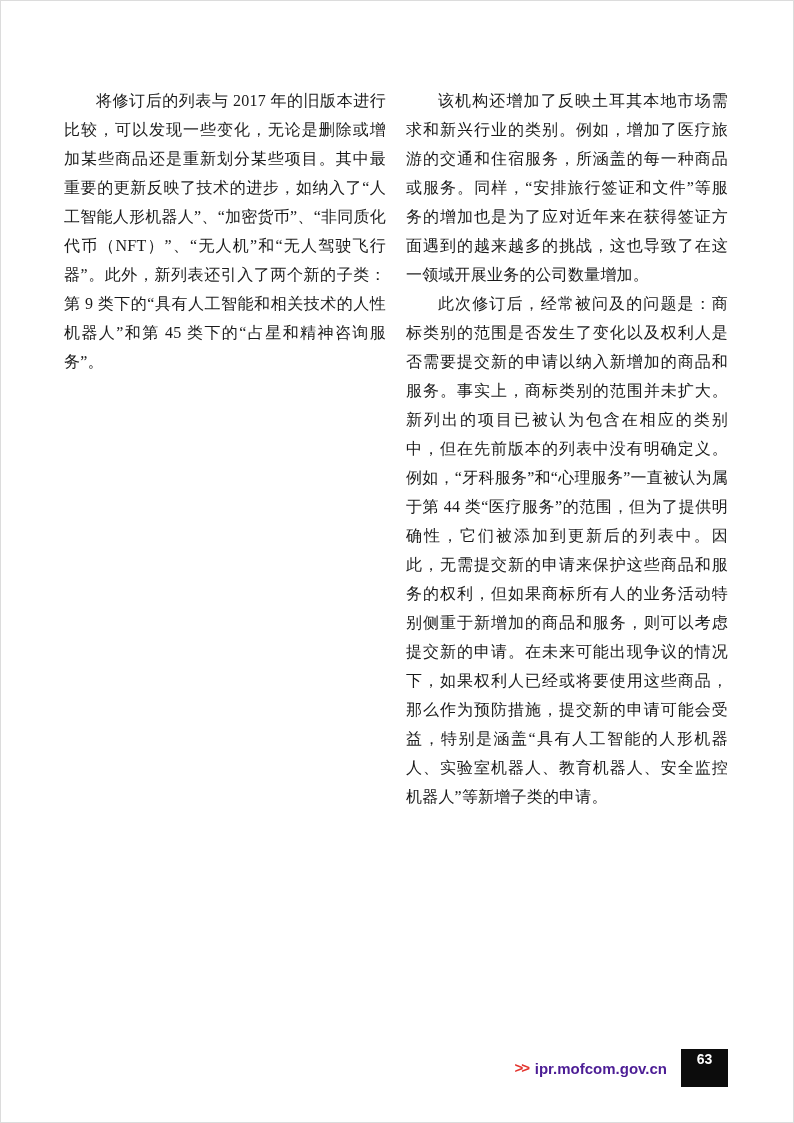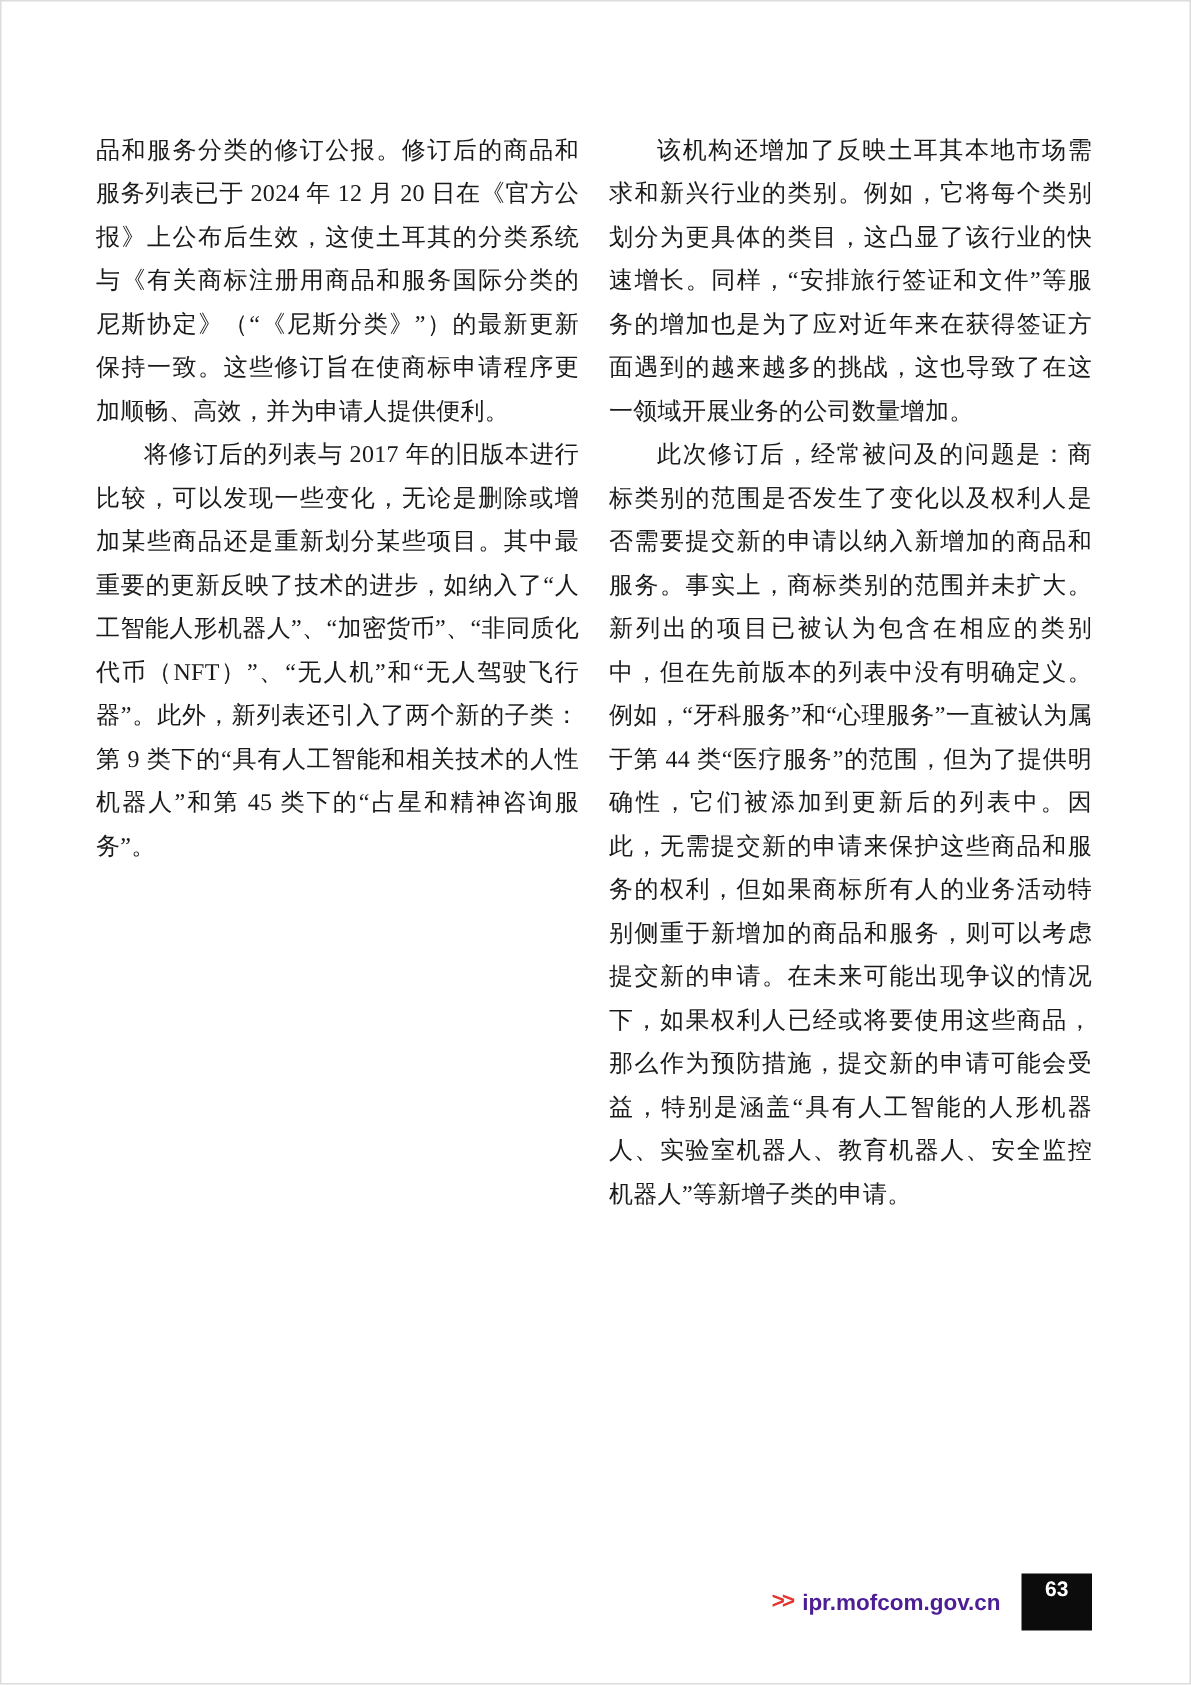--- a/index.html
+++ b/index.html
@@ -77,25 +77,24 @@
     color: #ffffff;
   }
 </style>
 </head>
 <body>
 
 <div class="page">
 
   <div class="content">
     <div class="column" id="column-left">
-        <p class="para no-indent">品和服务分类的修订公报。修订后的商品和服务列表已于 2024 年 12 月 20 日在《官方公报》上公布后生效，这使土耳其的分类系统与《有关商标注册用商品和服务国际分类的尼斯协定》（“《尼斯分类》”）的最新更新保持一致。这些修订旨在使商标申请程序更加顺畅、高效，并为申请人提供便利。</p>
         <p class="para">将修订后的列表与 2017 年的旧版本进行比较，可以发现一些变化，无论是删除或增加某些商品还是重新划分某些项目。其中最重要的更新反映了技术的进步，如纳入了“人工智能人形机器人”、“加密货币”、“非同质化代币（NFT）”、“无人机”和“无人驾驶飞行器”。此外，新列表还引入了两个新的子类：第 9 类下的“具有人工智能和相关技术的人性机器人”和第 45 类下的“占星和精神咨询服务”。</p>
       </div>
     <div class="column" id="column-right">
-        <p class="para">该机构还增加了反映土耳其本地市场需求和新兴行业的类别。例如，它将每个类别划分为更具体的类目，这凸显了该行业的快速增长。同样，“安排旅行签证和文件”等服务的增加也是为了应对近年来在获得签证方面遇到的越来越多的挑战，这也导致了在这一领域开展业务的公司数量增加。</p>
+        <p class="para">该机构还增加了反映土耳其本地市场需求和新兴行业的类别。例如，增加了医疗旅游的交通和住宿服务，所涵盖的每一种商品或服务。同样，“安排旅行签证和文件”等服务的增加也是为了应对近年来在获得签证方面遇到的越来越多的挑战，这也导致了在这一领域开展业务的公司数量增加。</p>
         <p class="para">此次修订后，经常被问及的问题是：商标类别的范围是否发生了变化以及权利人是否需要提交新的申请以纳入新增加的商品和服务。事实上，商标类别的范围并未扩大。新列出的项目已被认为包含在相应的类别中，但在先前版本的列表中没有明确定义。例如，“牙科服务”和“心理服务”一直被认为属于第 44 类“医疗服务”的范围，但为了提供明确性，它们被添加到更新后的列表中。因此，无需提交新的申请来保护这些商品和服务的权利，但如果商标所有人的业务活动特别侧重于新增加的商品和服务，则可以考虑提交新的申请。在未来可能出现争议的情况下，如果权利人已经或将要使用这些商品，那么作为预防措施，提交新的申请可能会受益，特别是涵盖“具有人工智能的人形机器人、实验室机器人、教育机器人、安全监控机器人”等新增子类的申请。</p>
       </div>
   </div>
 
   <div class="footer">
     <span class="chevrons" style="color: rgb(227, 52, 46);">&gt;&gt;</span>
     <span class="site">ipr.mofcom.gov.cn</span>
     <span class="pagenum" style="background: rgb(12, 12, 12);">63</span>
   </div>
 

